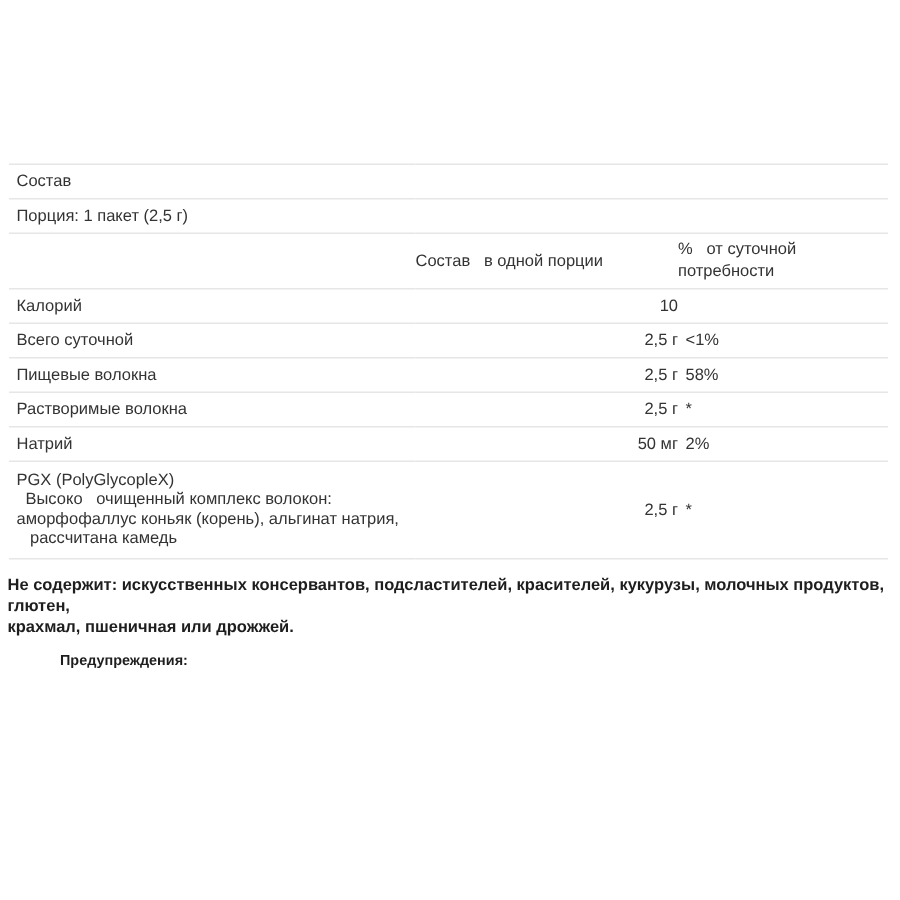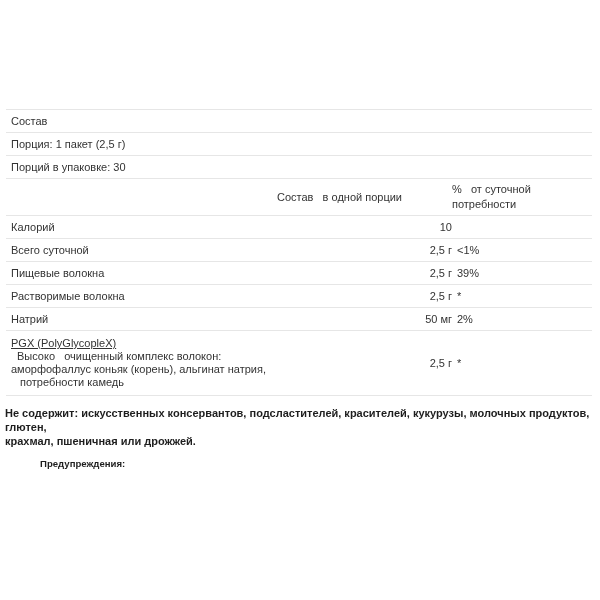--- a/index.html
+++ b/index.html
@@ -31,21 +31,21 @@
       white-space: nowrap;
     }
     td.c-name { width: 271px; }
     td.c-amount { width: 175px; text-align: right; }
     td.c-dv { }
     tr.header-row td { height: 37px; }
     tr.header-row td.c-amount { text-align: left; padding-left: 0; }
     tr.header-row td.c-dv { padding-left: 0; line-height: 15px; }
     tr.header-row td.c-dv span { display: block; }
     tr.pgx-row td { height: 65px; }
-    .pgx-name { display: block; text-decoration: underline; }
+    .pgx-name { display: block; }
     .pgx-desc { display: block; white-space: normal; line-height: 13px; }
     .pgx-desc span { display: block; }
     .indent { padding-left: 6px; }
     .indent2 { padding-left: 9px; }
     .notes {
       border-bottom: 1px solid #e6e6e6;
       padding: 6px 0 8px 4px;
       line-height: 14px;
       font-size: 11px;
     }
@@ -74,23 +74,20 @@
 
 <div class="wrap">
   <table class="facts">
     <tbody>
       <tr>
         <td colspan="3">Состав</td>
       </tr>
       <tr>
         <td colspan="3">Порция: 1 пакет (2,5 г)</td>
       </tr>
-      <tr>
-        <td colspan="3">Порций в упаковке: 30</td>
-      </tr>
       <tr class="header-row">
         <td class="c-name"></td>
         <td class="c-amount" style="white-space:pre;">Состав   в одной порции</td>
         <td class="c-dv">
           <span style="white-space:pre;">%   от суточной</span>
           <span>потребности</span>
         </td>
       </tr>
       <tr>
         <td class="c-name">Калорий</td>
@@ -98,39 +95,39 @@
         <td class="c-dv"></td>
       </tr>
       <tr>
         <td class="c-name">Всего суточной</td>
         <td class="c-amount">2,5 г</td>
         <td class="c-dv">&lt;1%</td>
       </tr>
       <tr>
         <td class="c-name">Пищевые волокна</td>
         <td class="c-amount">2,5 г</td>
-        <td class="c-dv">39%</td>
+        <td class="c-dv">58%</td>
       </tr>
       <tr>
         <td class="c-name">Растворимые волокна</td>
         <td class="c-amount">2,5 г</td>
         <td class="c-dv">*</td>
       </tr>
       <tr>
         <td class="c-name">Натрий</td>
         <td class="c-amount">50 мг</td>
         <td class="c-dv">2%</td>
       </tr>
       <tr class="pgx-row">
         <td class="c-name">
           <span class="pgx-name">PGX (PolyGlycopleX)</span>
           <span class="pgx-desc">
             <span class="indent" style="white-space:pre;">Высоко   очищенный комплекс волокон:</span>
             <span>аморфофаллус коньяк (корень), альгинат натрия,</span>
-            <span class="indent2">потребности камедь</span>
+            <span class="indent2">рассчитана камедь</span>
           </span>
         </td>
         <td class="c-amount">2,5 г</td>
         <td class="c-dv">*</td>
       </tr>
     </tbody>
   </table>
 
 
   <div class="free-of">

